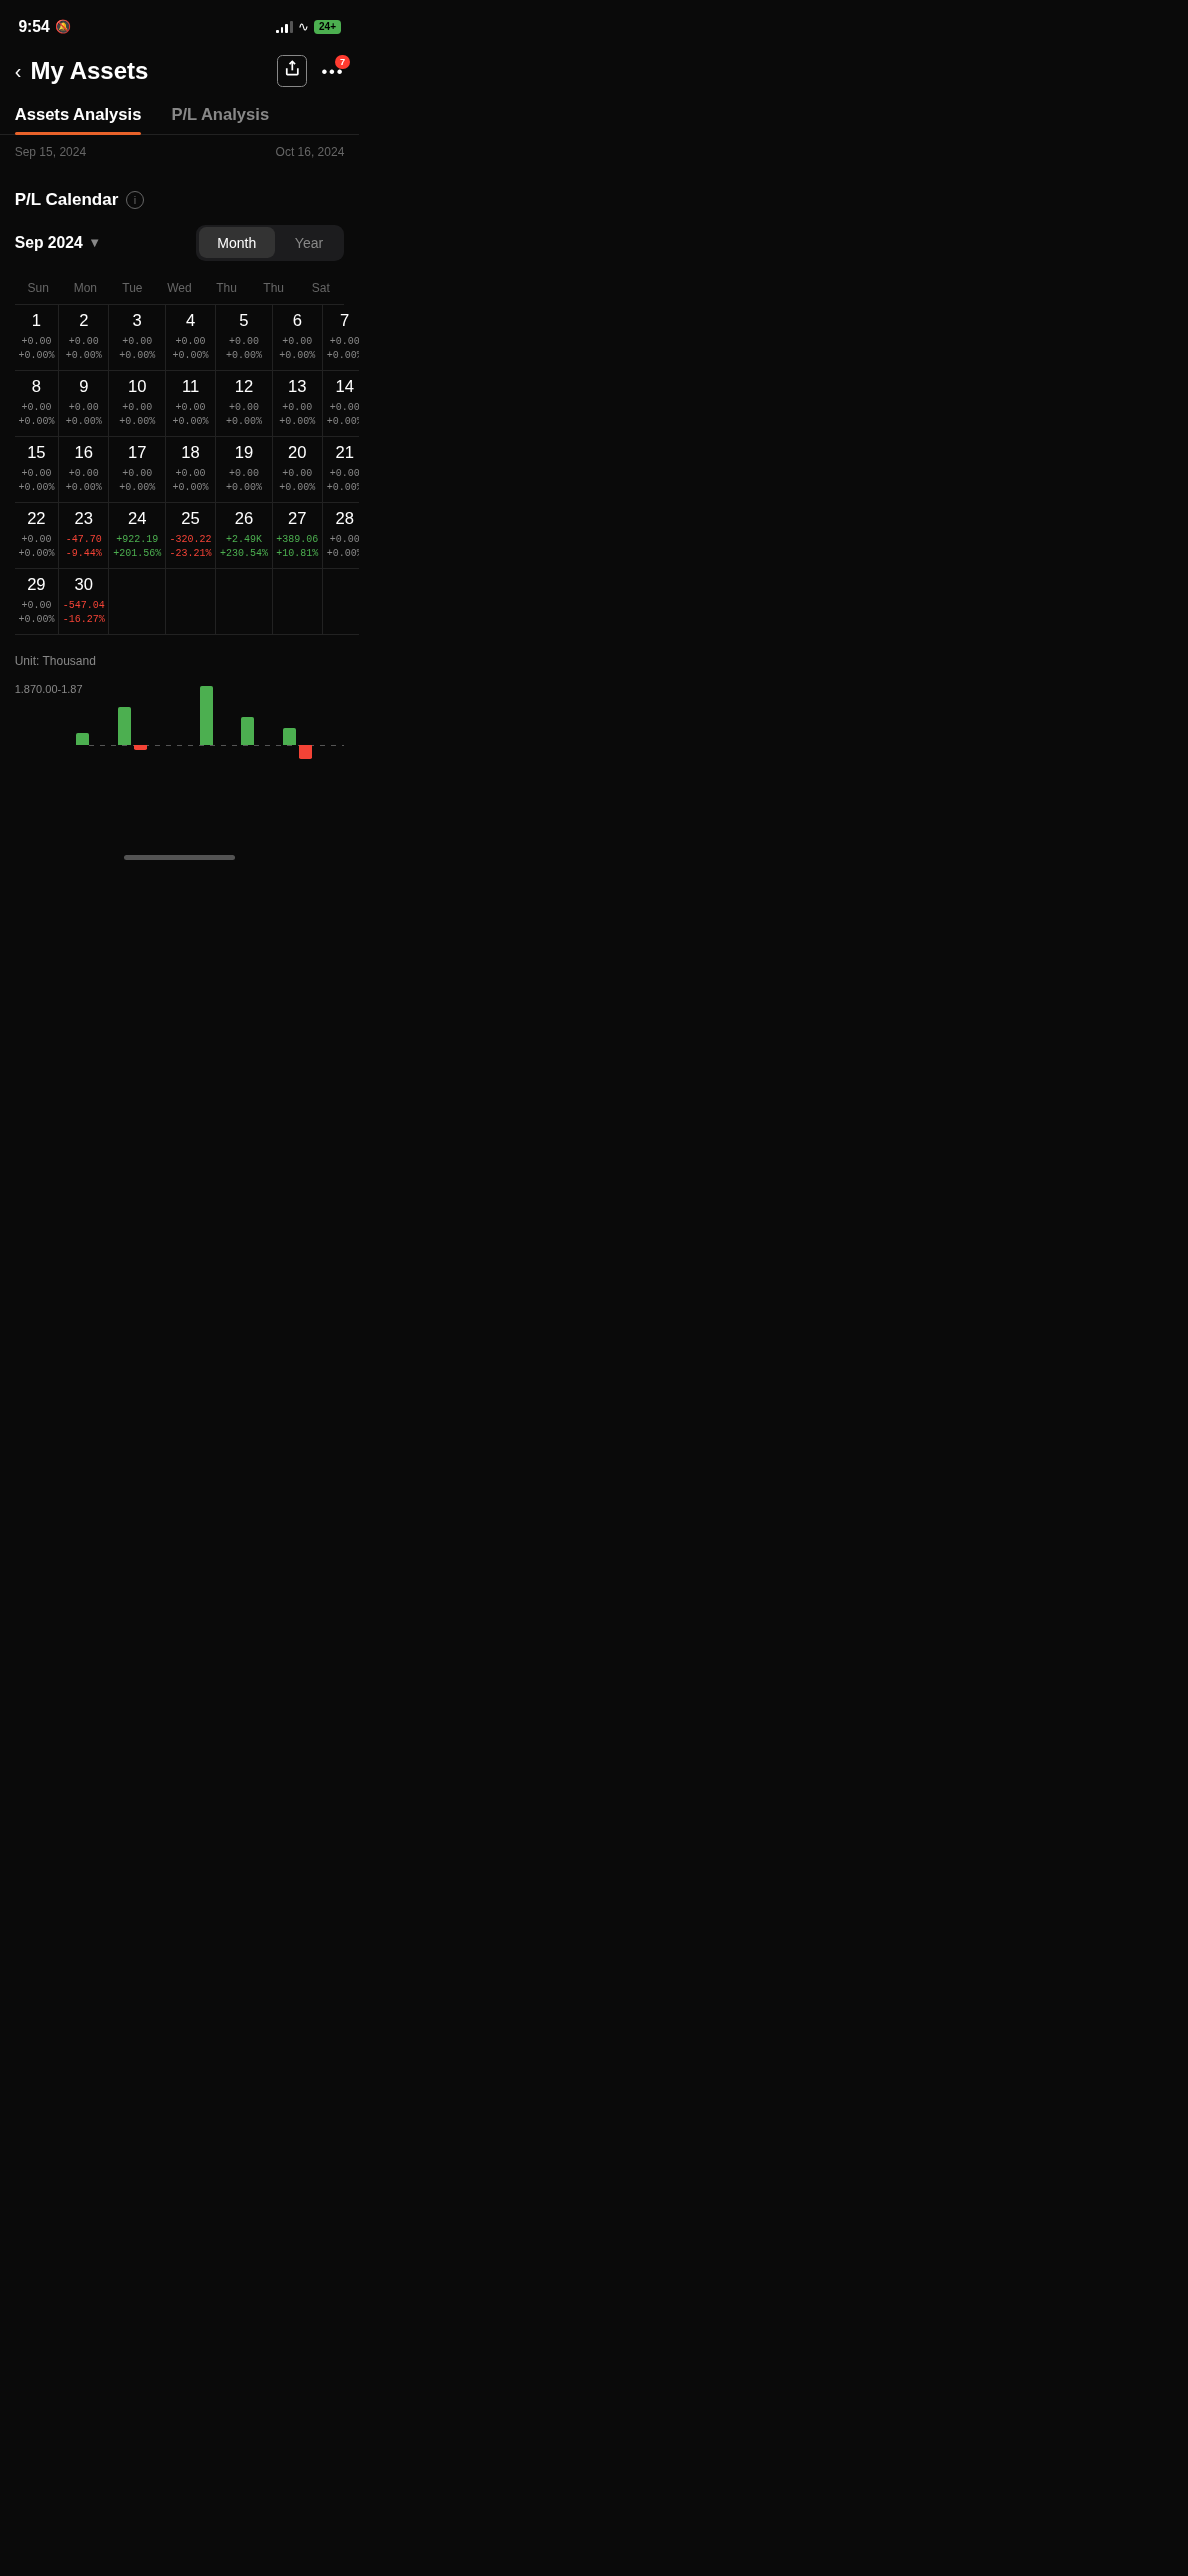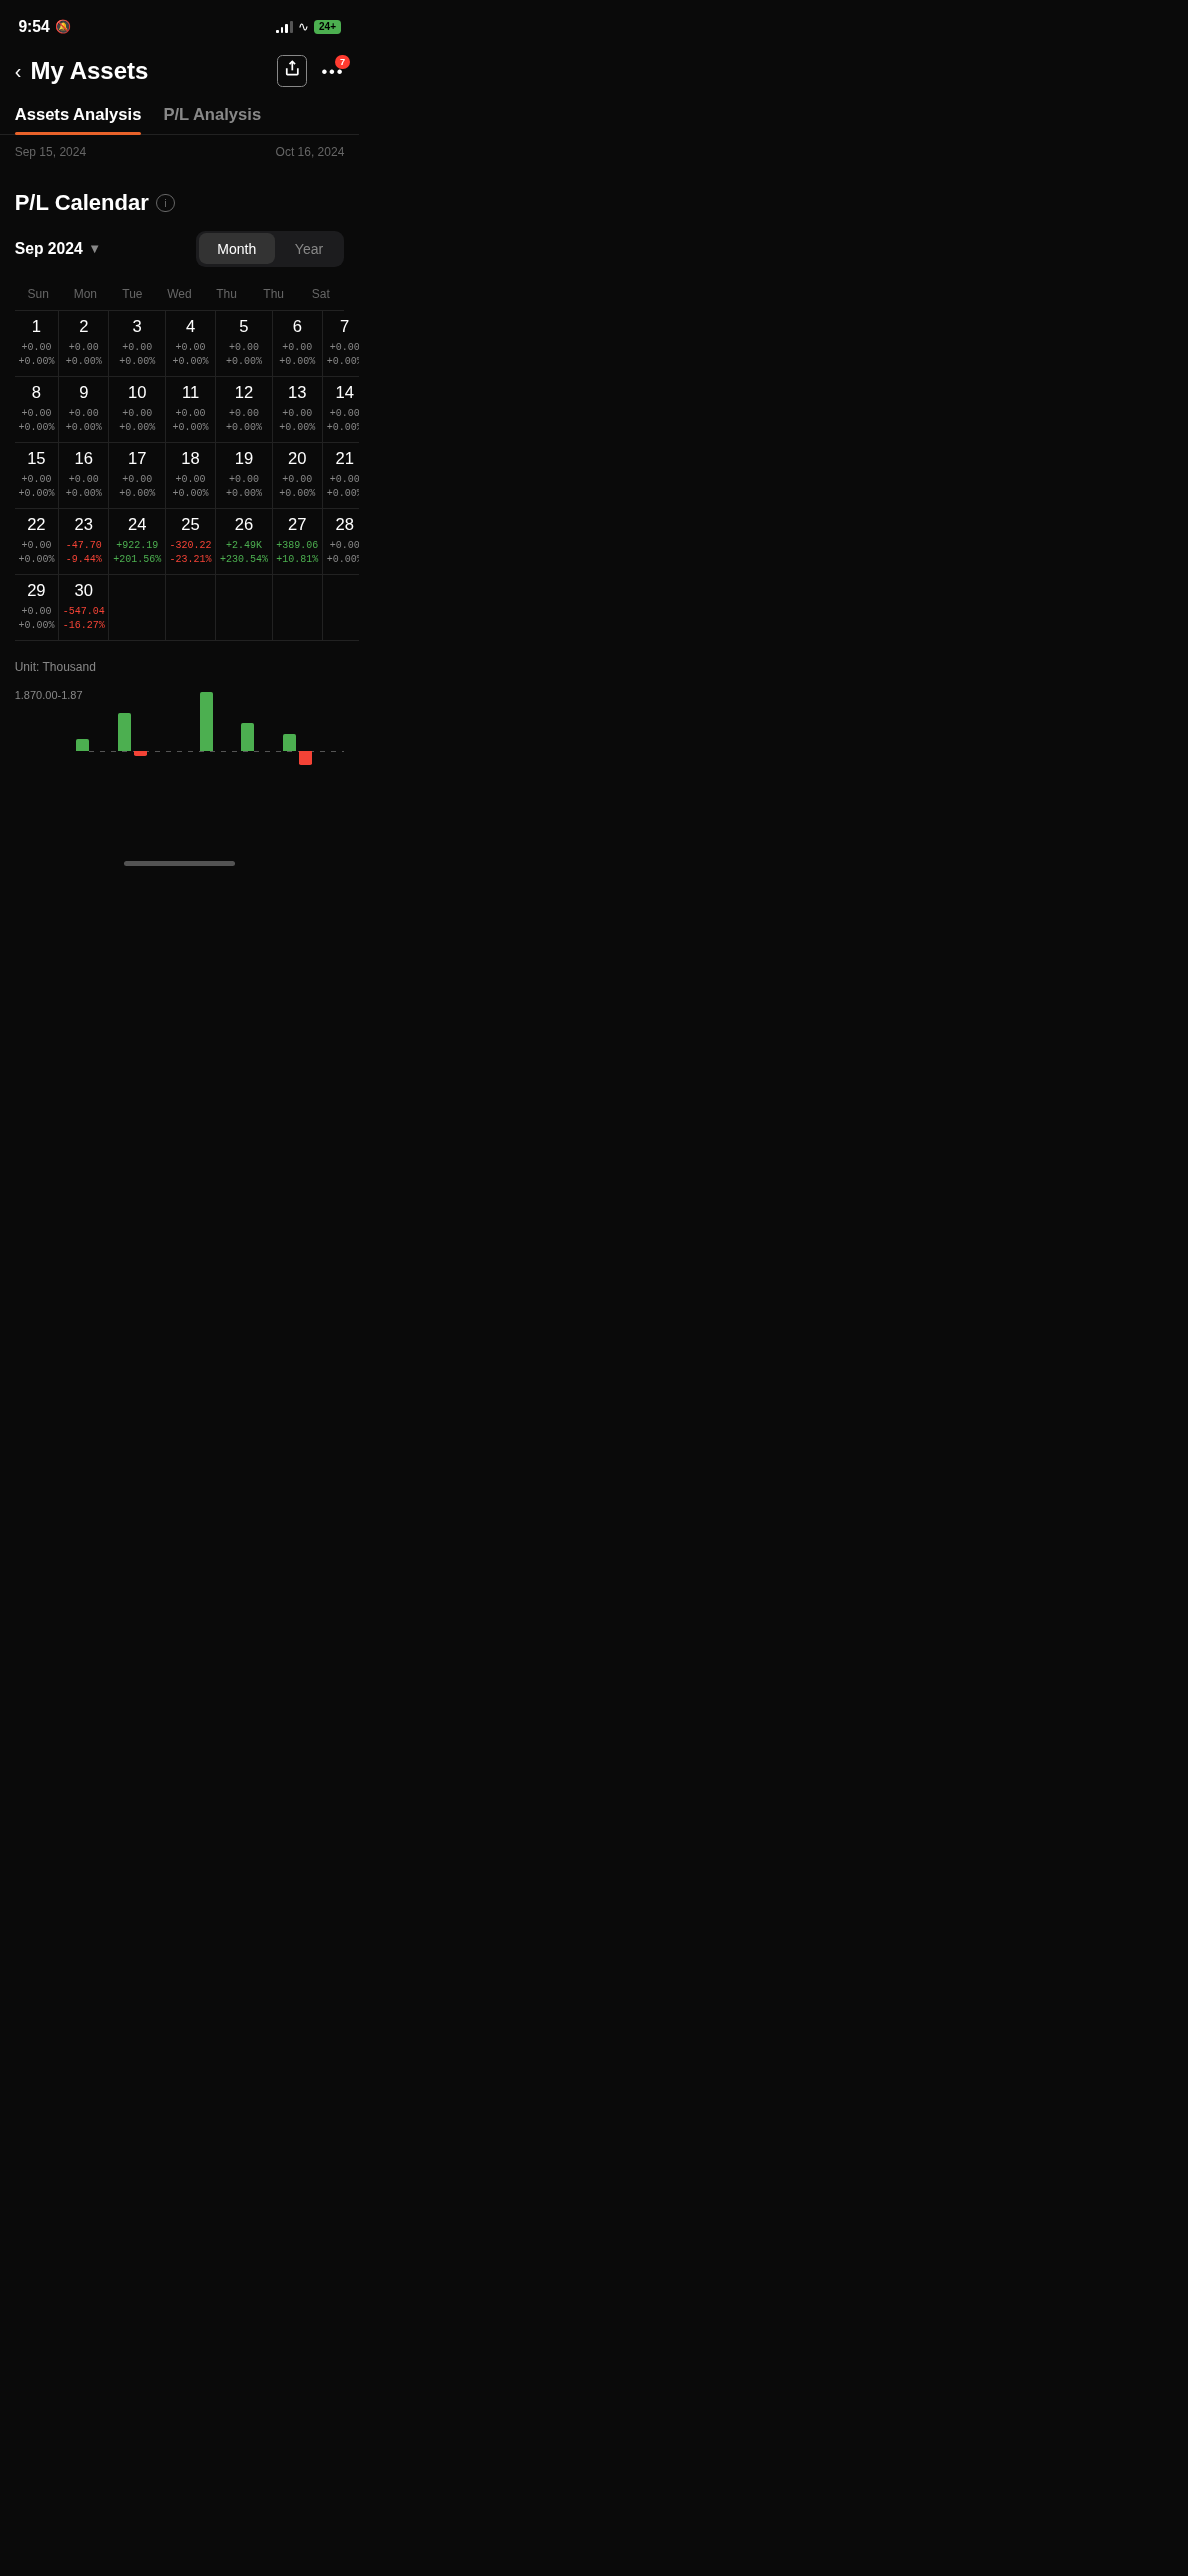--- a/index.html
+++ b/index.html
@@ -104,21 +104,21 @@
       display: flex;
       align-items: center;
       justify-content: center;
     }
 
     
     .tab-nav {
       display: flex;
       padding: 0 14.7px;
       border-bottom: 0.9px solid #222;
-      gap: 22px;
+      gap: 30px;
     }
     .tab-item {
       padding: 7.4px 0 9.2px;
       font-size: 16.6px;
       font-weight: 600;
       color: #888;
       cursor: pointer;
       position: relative;
     }
     .tab-item.active {
@@ -150,21 +150,21 @@
     .section {
       padding: 18.4px 14.7px 0;
     }
     .section-title-row {
       display: flex;
       align-items: center;
       gap: 7.4px;
       margin-bottom: 14.7px;
     }
     .section-title {
-      font-size: 22px;
+      font-size: 17px;
       font-weight: 700;
       color: #fff;
     }
     .info-icon {
       width: 18.4px;
       height: 18.4px;
       border: 1.4px solid #666;
       border-radius: 50%;
       display: flex;
       align-items: center;

